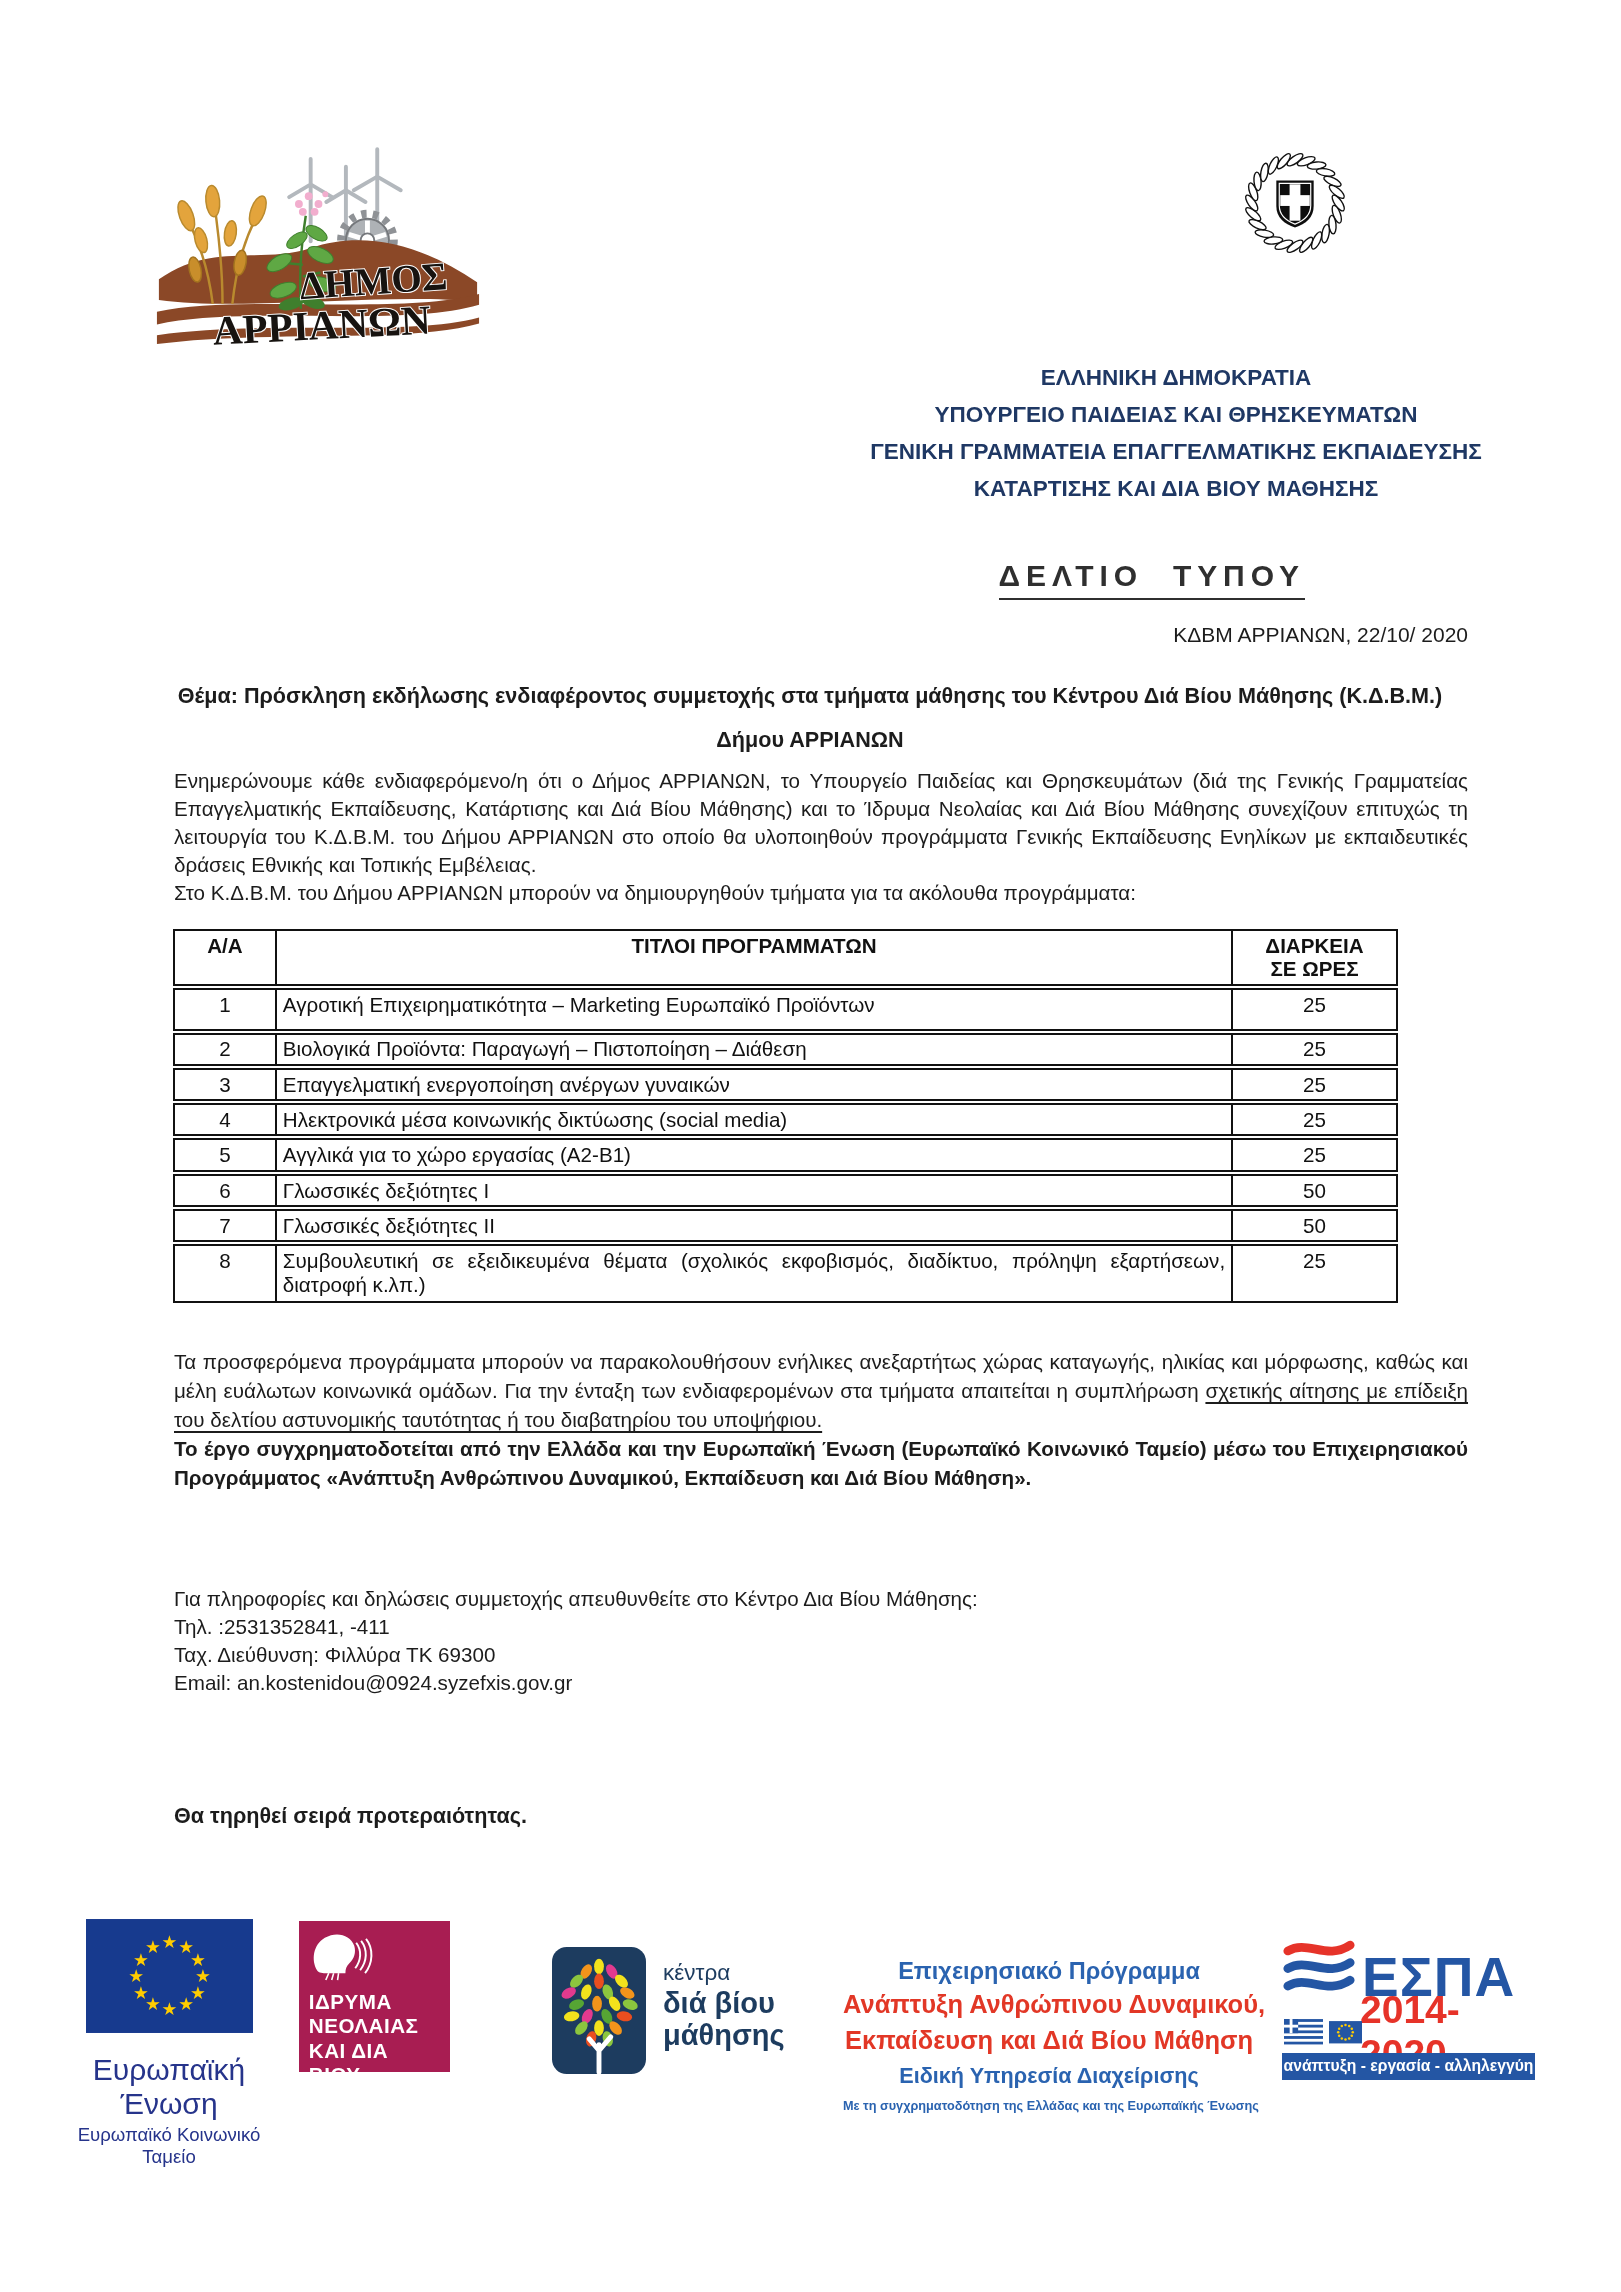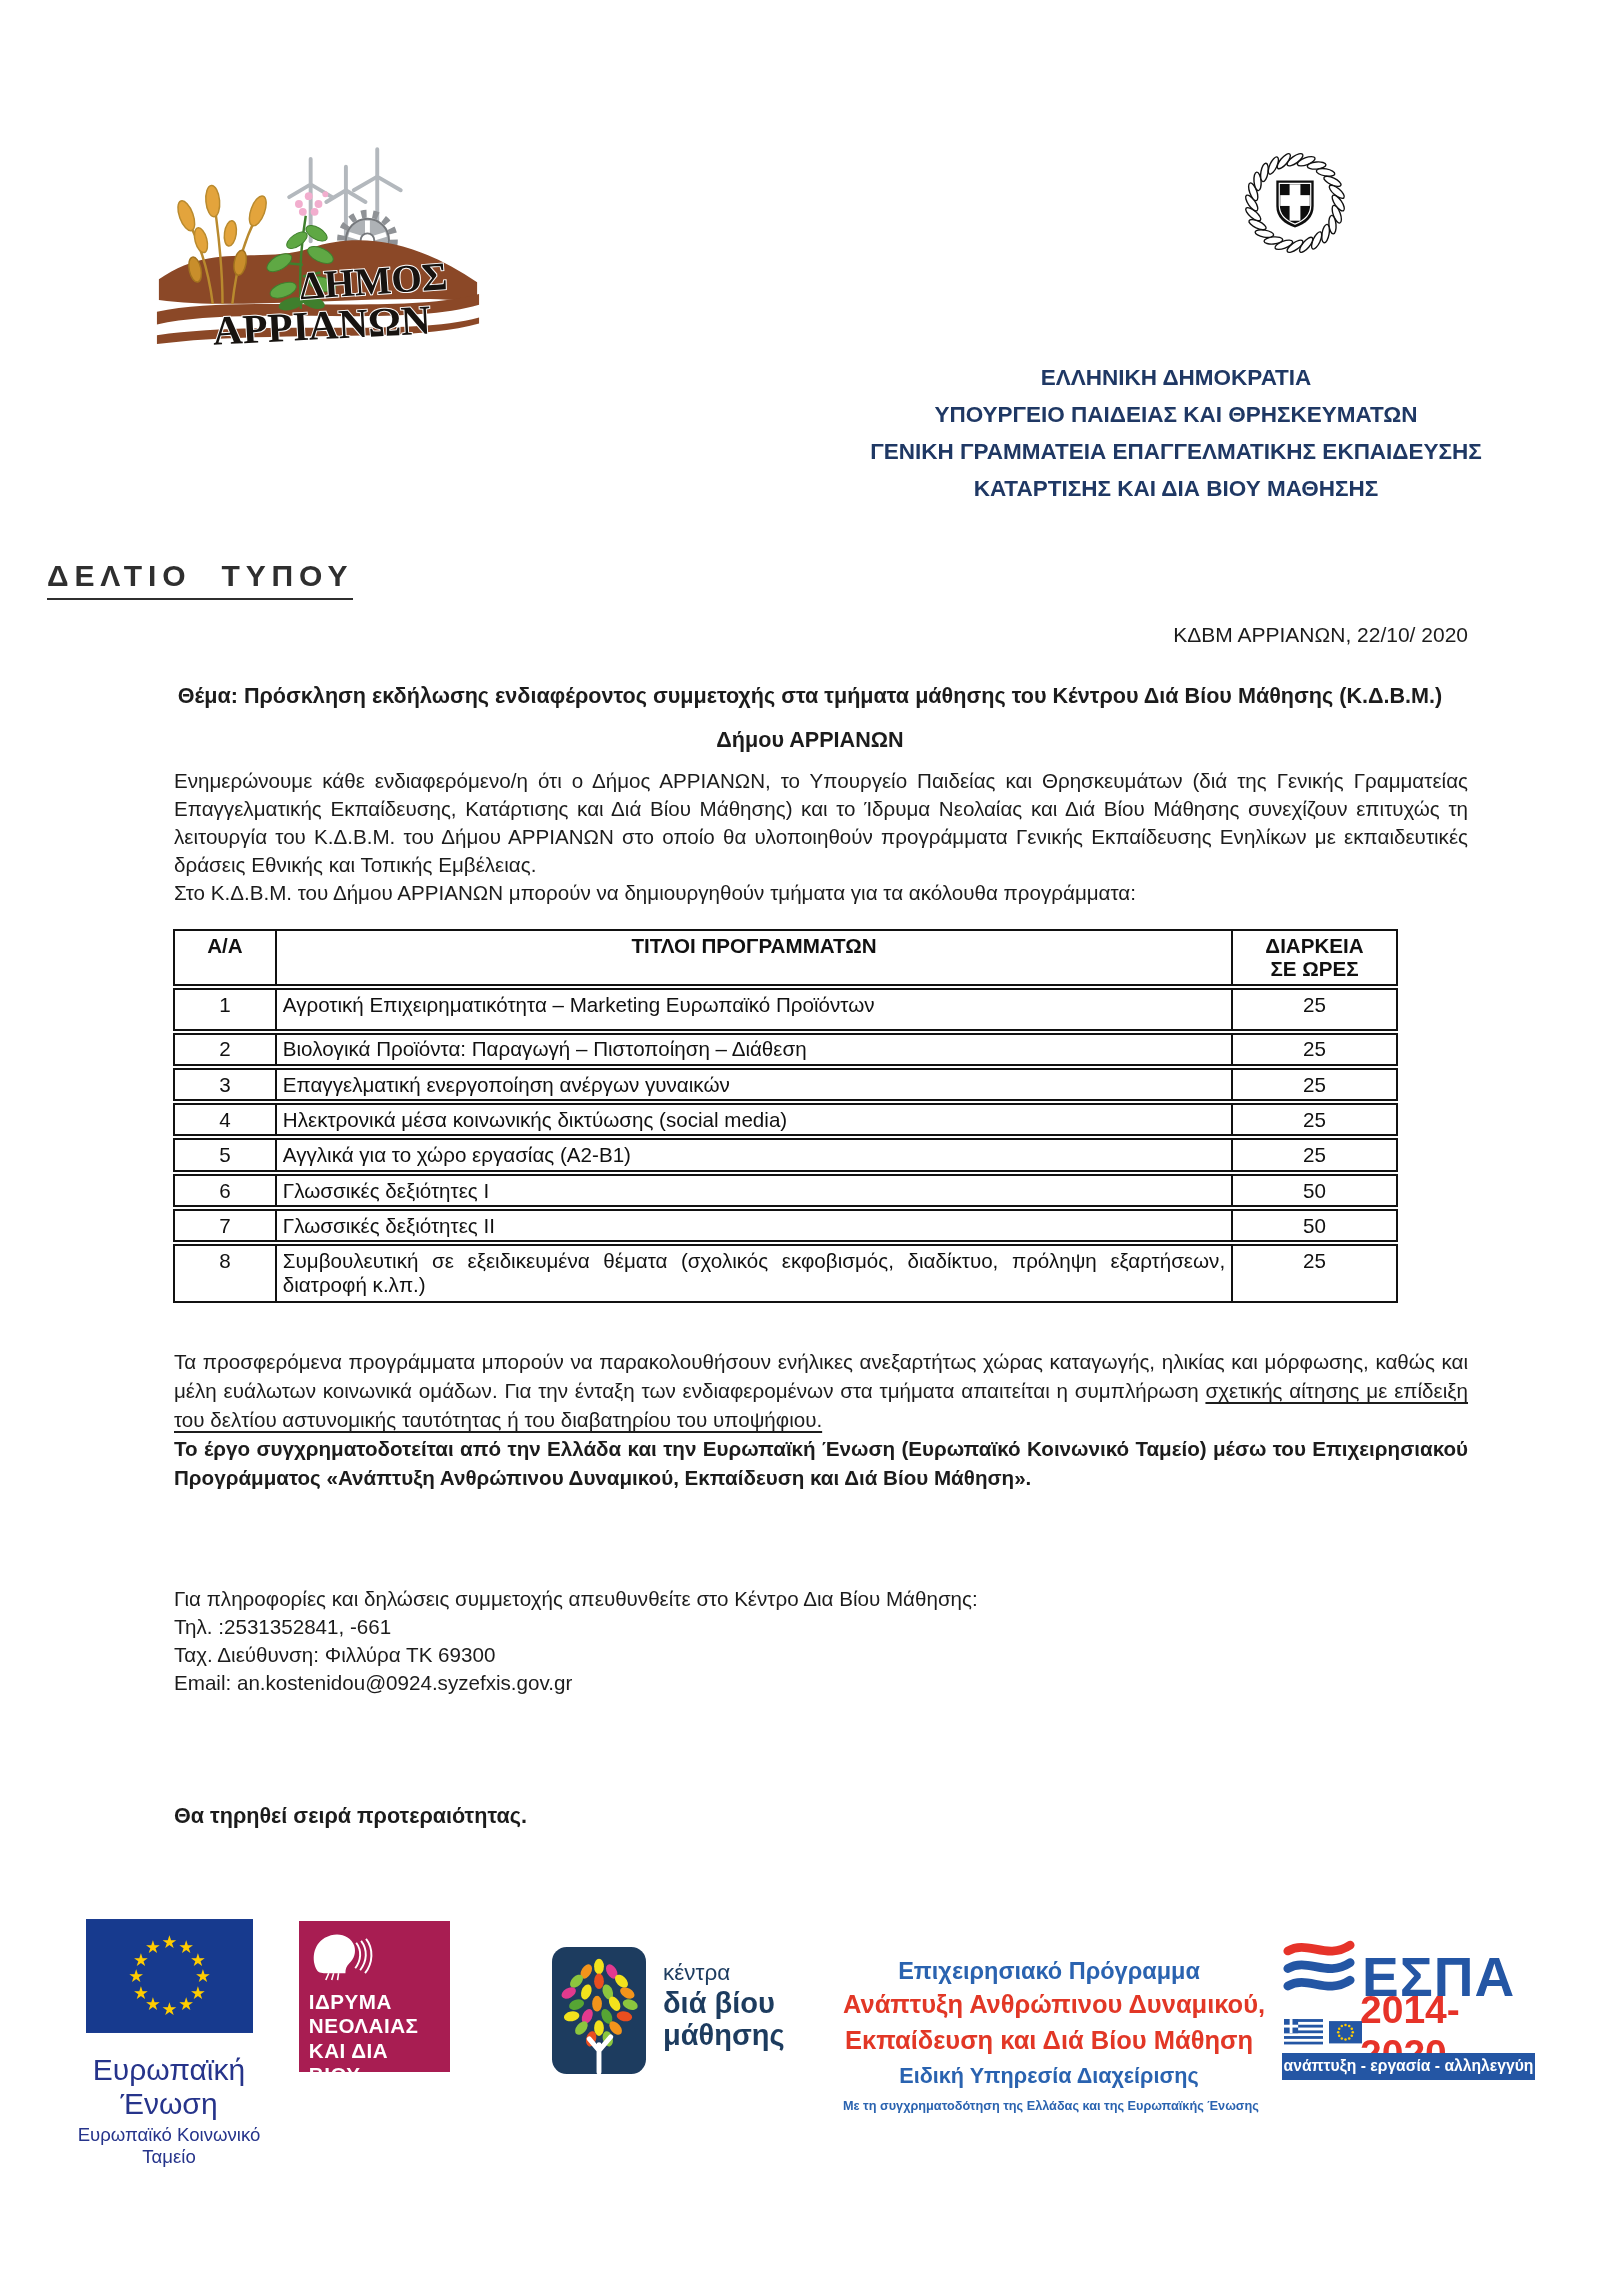--- a/index.html
+++ b/index.html
@@ -6,21 +6,21 @@
   .page{position:relative;width:1621px;height:2293px;background:#fff;overflow:hidden;
         font-family:"Liberation Sans",sans-serif;color:#1c1c1c;}
   .abs{position:absolute;}
 
   
   .ministry{width:686px;text-align:center;color:#1f3864;font-weight:bold;
             font-size:22.5px;line-height:37px;}
   .ministry div{white-space:nowrap;}
 
   
-  .doc-title{width:1305px;text-align:left;color:#2f2f2f;margin-left:47px;}
+  .doc-title{width:1305px;text-align:right;color:#2f2f2f;}
   .doc-title span{font-size:30px;font-weight:bold;letter-spacing:5.9px;word-spacing:15.7px;
        border-bottom:2.9px solid #2f2f2f;padding-bottom:5.9px;}
 
   .dateline{font-size:21px;color:#1c1c1c;}
 
   .subject{width:1366px;text-align:center;font-weight:bold;font-size:21.6px;line-height:44px;}
 
   .bodytext{width:1294px;font-size:20.6px;line-height:28px;}
   .justify{text-align:justify;}
 
@@ -281,21 +281,21 @@
 
   <div class="abs bodytext" style="left:174px;top:1347px;line-height:29px;">
     <div class="justify">
       <span>Τα προσφερόμενα προγράμματα μπορούν να παρακολουθήσουν ενήλικες ανεξαρτήτως χώρας καταγωγής, ηλικίας και μόρφωσης, καθώς και μέλη ευάλωτων κοινωνικά ομάδων. Για την ένταξη των ενδιαφερομένων στα τμήματα απαιτείται η συμπλήρωση </span><span class="u">σχετικής αίτησης με επίδειξη του δελτίου αστυνομικής ταυτότητας ή του διαβατηρίου του υποψήφιου.</span>
     </div>
     <div class="justify bold">Το έργο συγχρηματοδοτείται από την Ελλάδα και την Ευρωπαϊκή Ένωση (Ευρωπαϊκό Κοινωνικό Ταμείο) μέσω του Επιχειρησιακού Προγράμματος «Ανάπτυξη Ανθρώπινου Δυναμικού, Εκπαίδευση και Διά Βίου Μάθηση».</div>
   </div>
 
   <div class="abs bodytext" style="left:174px;top:1585px;">
     <div>Για πληροφορίες και δηλώσεις συμμετοχής απευθυνθείτε στο Κέντρο Δια Βίου Μάθησης:</div>
-    <div>Τηλ. :2531352841, -661</div>
+    <div>Τηλ. :2531352841, -411</div>
     <div>Ταχ. Διεύθυνση: Φιλλύρα ΤΚ 69300</div>
     <div>Email: an.kostenidou@0924.syzefxis.gov.gr</div>
   </div>
 
   <div class="abs bold" style="left:174px;top:1803px;font-size:21.6px;">Θα τηρηθεί σειρά προτεραιότητας.</div>
 
   <div class="abs eu-block" style="left:59px;top:1919px;">
     <svg width="167" height="114" viewBox="0 0 170 116" style="display:block;margin:0 auto;">
       <rect x="0" y="0" width="170" height="116" fill="#173a8e"></rect>
       <g fill="#ffcc00" font-size="18" text-anchor="middle" font-family="Liberation Sans, sans-serif">

